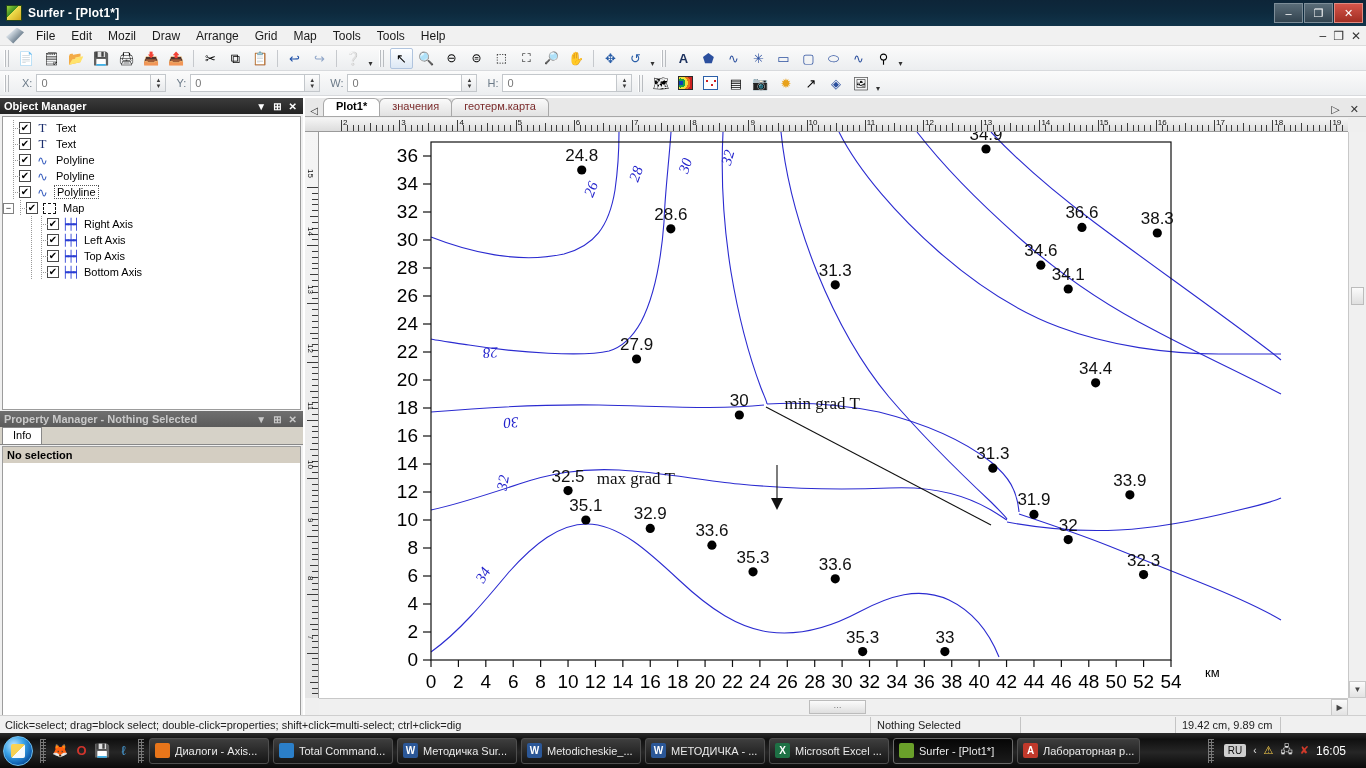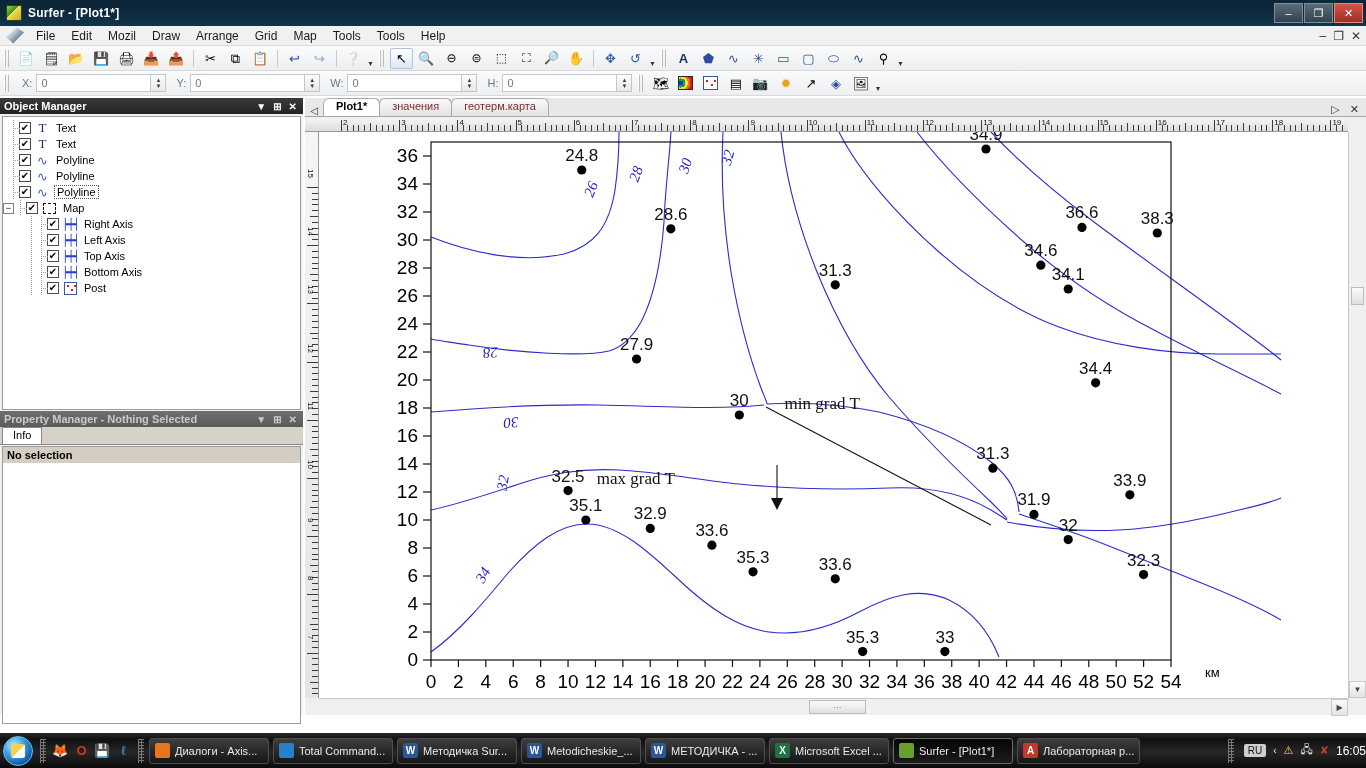--- a/index.html
+++ b/index.html
@@ -180,21 +180,21 @@
   .qicon { width:17px;height:17px; display:flex;align-items:center;justify-content:center; font-size:13px;}
   .taskitem { height:26px; min-width:120px; max-width:126px; margin:0 2px;
               background: linear-gradient(to bottom,#3e3e3e,#151515);
               border:1px solid #4e4e4e; border-radius:3px;
               display:flex; align-items:center; padding:0 5px; gap:5px;
               color:#e9e9e9; font-size:11px; white-space:nowrap; overflow:hidden;}
   .taskitem.active { background: linear-gradient(to bottom,#060606,#1b1b1b); border-color:#6a6a6a;}
   .tkico { width:15px; height:15px; flex:0 0 15px; display:flex;align-items:center;justify-content:center;
            font-size:10px; font-weight:bold; color:#fff; border-radius:2px;}
   .tktext { overflow:hidden; text-overflow:ellipsis; }
-  .tray { margin-left:auto; display:flex; align-items:center; gap:7px; padding-right:0; color:#e4e4e4;}
+  .tray { margin-left:auto; display:flex; align-items:center; gap:7px; padding-right:20px; color:#e4e4e4;}
   .langbox { background:#cfcfcf; color:#111; font-size:10px; padding:1px 4px; border-radius:2px;}
   .clock { font-size:12px; color:#fff; }
 
   
   .axnum { font-family:"Liberation Sans", sans-serif; font-size:19px; fill:#000; }
   .ptlabel { font-family:"Liberation Sans", sans-serif; font-size:17px; fill:#111; }
   .ctlabel { font-family:"Liberation Serif", serif; font-size:15px; fill:#2222cc; font-style:italic;}
   .annot { font-family:"Liberation Serif", serif; font-size:17px; fill:#111; }
   .kmlabel { font-family:"Liberation Sans", sans-serif; font-size:13px; fill:#000; }
 </style>
@@ -497,33 +497,20 @@
           <span class="tlabel">Top Axis</span>
         </div>
         <div class="trow">
           <span class="dots" style="margin-left: 24px;"></span>
           <span class="dots horiz"></span>
           <span class="cbx"></span>
           <span class="ticon">
             <span class="axicon">┝┿┥</span>
           </span>
           <span class="tlabel">Bottom Axis</span>
-        </div>
-        <div class="trow">
-          <span class="dots" style="margin-left: 24px;"></span>
-          <span class="dots horiz"></span>
-          <span class="cbx"></span>
-          <span class="ticon">
-            <span class="post-ic">
-              <i style="left:2px;top:2px"></i>
-              <i style="left:6px;top:6px"></i>
-              <i style="left:9px;top:2px"></i>
-            </span>
-          </span>
-          <span class="tlabel">Post</span>
         </div>
       </div>
   </div>
 
   <div id="propman">
     <div class="panel-head inactive">
       <span>Property Manager - Nothing Selected</span>
       <span class="hbtns">
         <span>▼</span>
         <span>⊞</span>
@@ -1059,20 +1046,27 @@
 
   <div class="vscroll">
     <div class="sc-thumb" style="position:absolute;left:2px;top:155px;width:13px;height:18px;"></div>
     <div class="sc-arrow" style="position:absolute;left:0;bottom:0;">▼</div>
   </div>
   <div class="hscroll">
     <div class="sc-thumb" style="position:absolute;left:490px;top:1px;width:57px;height:14px;display:flex;align-items:center;justify-content:center;font-size:8px;color:#777">⋯</div>
     <div class="sc-arrow" style="position:absolute;right:0;top:0;">▶</div>
   </div>
 
+  <div class="statusbar">
+    <div style="padding:0 5px;">Click=select; drag=block select; double-click=properties; shift+click=multi-select; ctrl+click=dig</div>
+    <div class="sb-cell" style="margin-left:auto;width:150px;">Nothing Selected</div>
+    <div class="sb-cell" style="width:155px;"></div>
+    <div class="sb-cell" style="width:105px;">19.42 cm, 9.89 cm</div>
+    <div class="sb-cell" style="width:86px;"></div>
+  </div>
 
   <div class="taskbar">
     <div class="startorb">
         <div class="orbflag"></div>
       </div>
     <div class="tb-grip"></div>
     <div class="qlaunch">
       <div class="qicon">
           <span style="color:#e8751a">🦊</span>
         </div>

